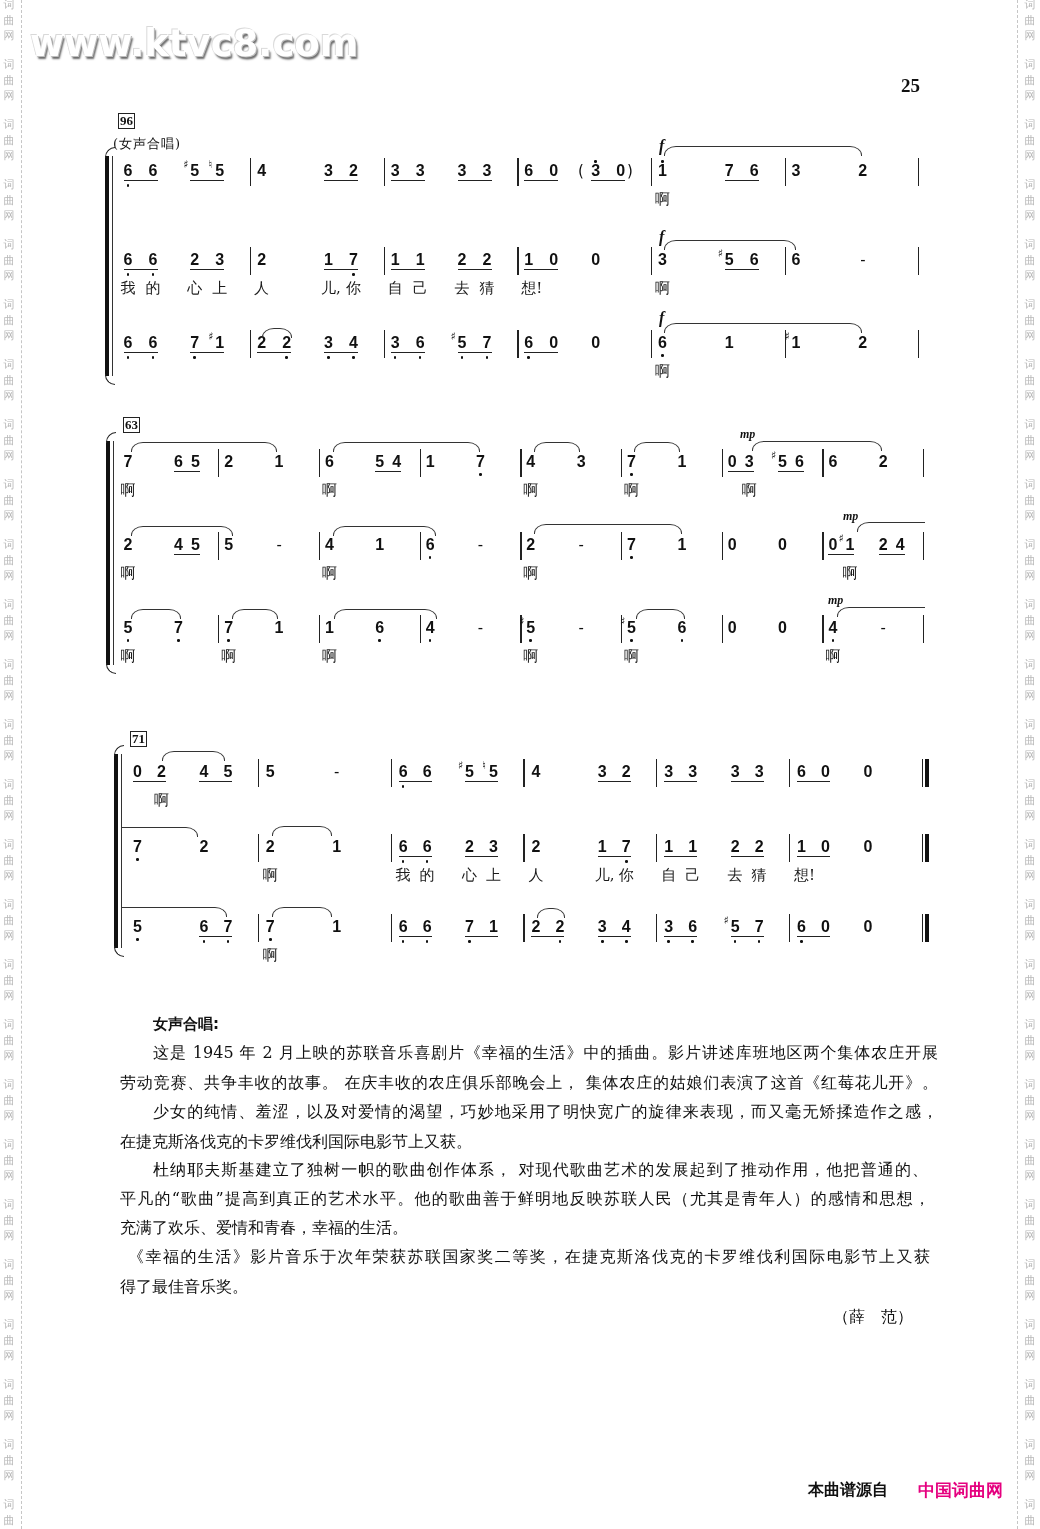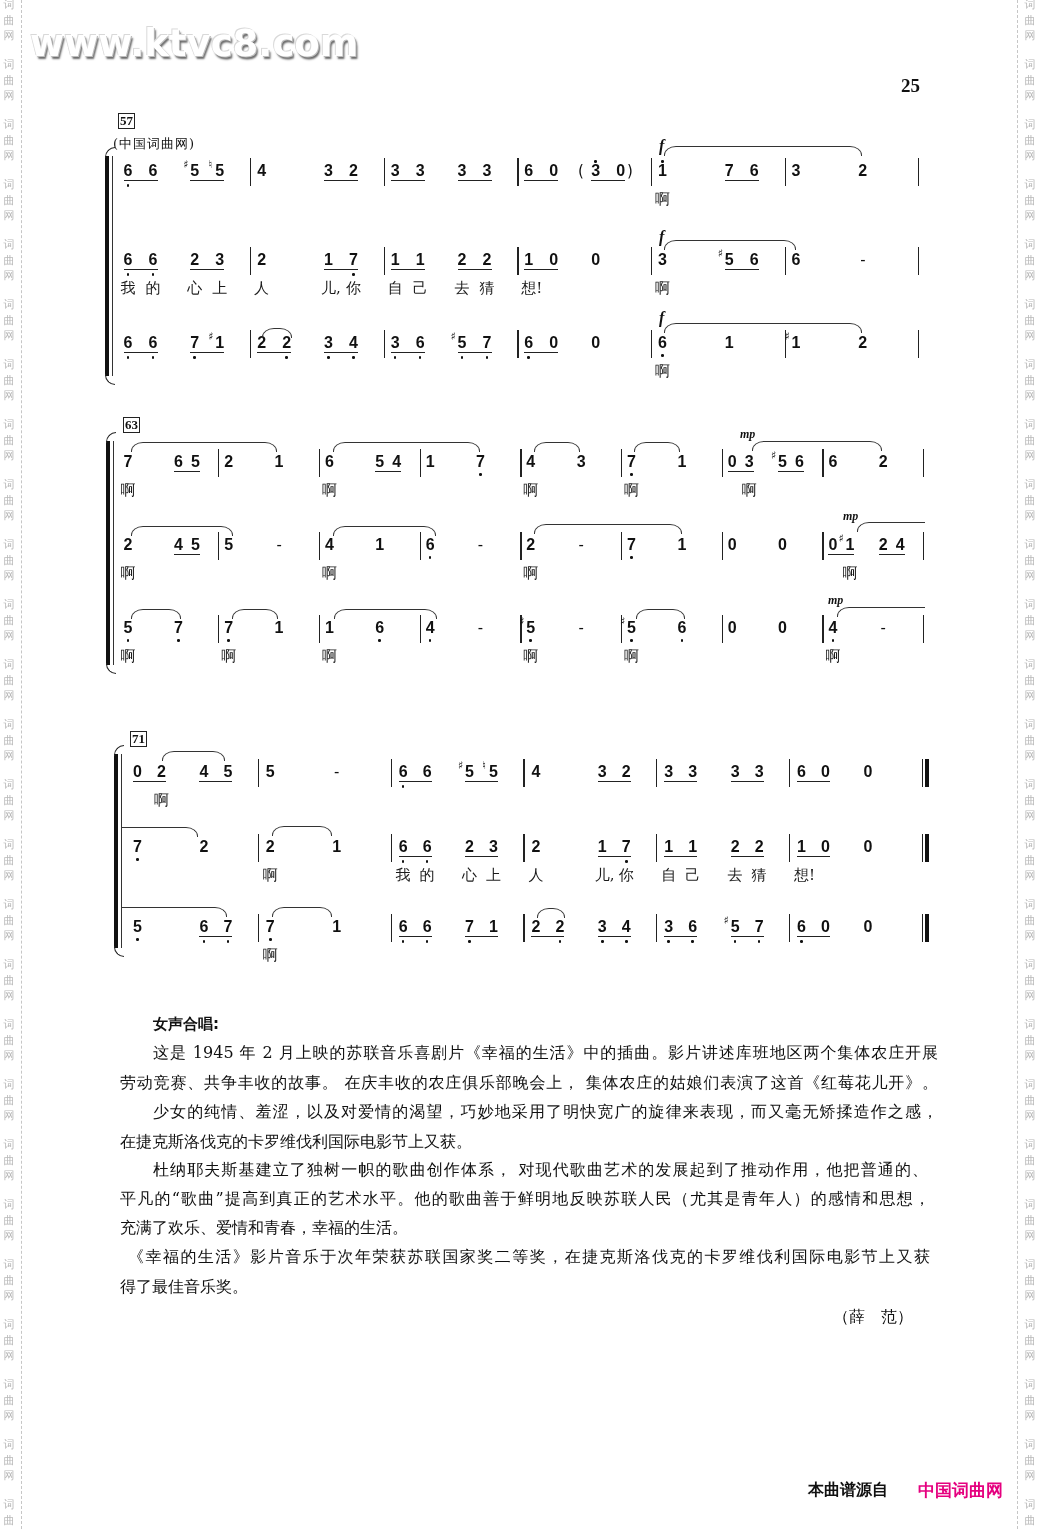--- a/index.html
+++ b/index.html
@@ -113,22 +113,22 @@
     <div class="wm-group">词曲网</div>
     <div class="wm-group">词曲网</div>
     <div class="wm-group">词曲网</div>
     <div class="wm-group">词曲网</div>
     <div class="wm-group">词曲网</div>
   </div>
 
 <div class="site-wm">www.ktvc8.com</div>
 <div class="page-num">25</div>
 
-<div class="rmark" style="left:118px;top:113px">57</div>
-<div class="perf" style="left:113px;top:136px">(中国词曲网)</div>
+<div class="rmark" style="left:118px;top:113px">96</div>
+<div class="perf" style="left:113px;top:136px">(女声合唱)</div>
 <div class="bracket" style="left:105px;top:156px;height:220px">
     <div class="thin"></div>
   </div>
 
 <div class="part" style="left:116.5px;top:163px">
     <span class="note" style="left: 7px;">6<span class="dot lo b"></span></span>
     <span class="note" style="left: 32px;">6</span>
     <div class="beam" style="left: 7px; width: 34px;"></div>
     <span class="note" style="left: 73.8px;">5<span class="acc">♯</span></span>
     <span class="note" style="left: 98.8px;">5<span class="acc">♮</span></span>

